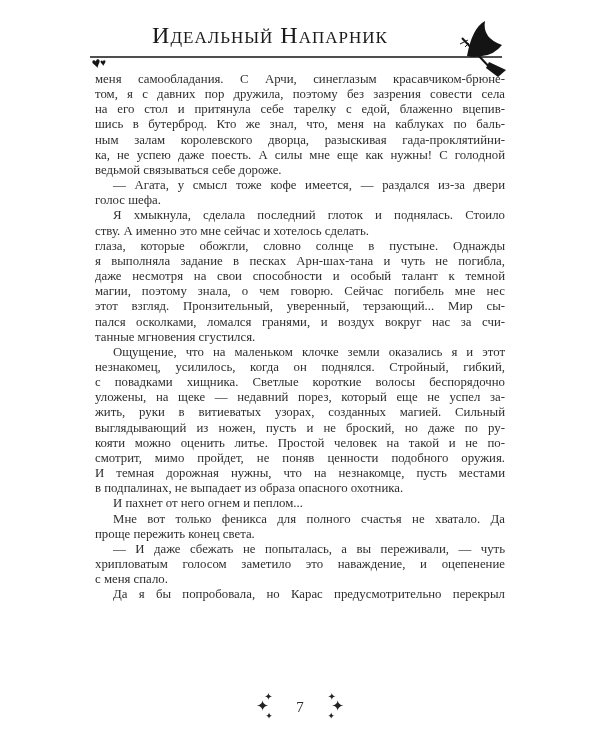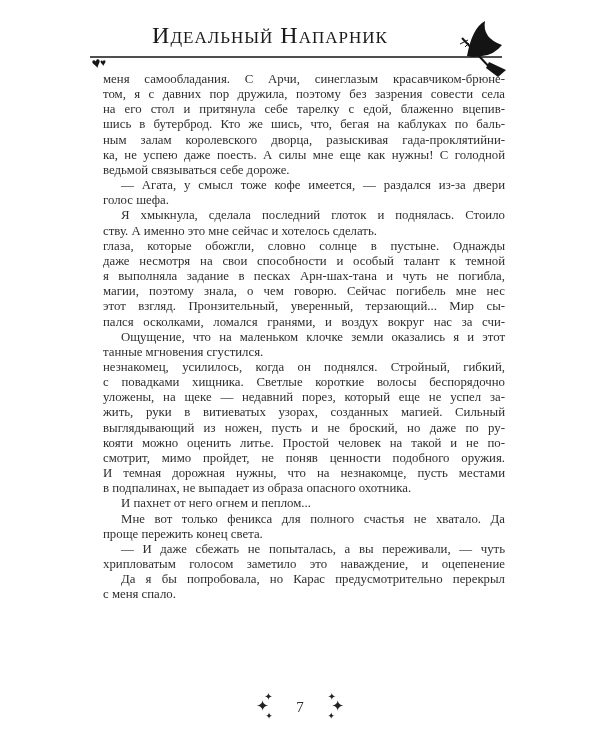--- a/index.html
+++ b/index.html
@@ -28,21 +28,21 @@
   }
   .hearts{position:absolute;left:92px;top:54px;color:#151515;}
   .hearts .h1{font-size:15px;display:inline-block;transform:rotate(-14deg);}
   .hearts .h2{font-size:10px;display:inline-block;transform:rotate(-6deg);margin-left:-1px;vertical-align:2px;}
   .witch{position:absolute;left:456px;top:14px;}
   
   .body-text{
     position:absolute;left:95px;top:72px;width:410px;
     font-size:12.8px;line-height:15.15px;
   }
-  .line{text-align:justify;margin-left:8px;}
+  .line{text-align:justify;}
   .line.j{text-align-last:justify;}
   .line.ind{text-indent:18px;}
   
   .page-footer{
     position:absolute;left:0;top:692px;width:100%;
     display:flex;justify-content:center;align-items:center;gap:20px;
   }
   .pagenum{font-size:15px;color:#2a2a2a;}
   .cluster{position:relative;width:20px;height:30px;color:#222;}
   .cluster i{position:absolute;font-style:normal;line-height:1;}
@@ -74,52 +74,52 @@
         <line x1="4" y1="30" x2="12" y2="26"></line>
         <line x1="9" y1="33" x2="13" y2="29"></line>
       </g>
     </svg>
   </header>
 
   <main class="body-text">
       <div class="line j">меня самообладания. С Арчи, синеглазым красавчиком-брюне-</div>
       <div class="line j">том, я с давних пор дружила, поэтому без зазрения совести села</div>
       <div class="line j">на его стол и притянула себе тарелку с едой, блаженно вцепив-</div>
-      <div class="line j">шись в бутерброд. Кто же шись, что, бегая на каблуках по баль-</div>
+      <div class="line j">шись в бутерброд. Кто же знал, что, меня на каблуках по баль-</div>
       <div class="line j">ным залам королевского дворца, разыскивая гада-проклятийни-</div>
       <div class="line j">ка, не успею даже поесть. А силы мне еще как нужны! С голодной</div>
       <div class="line">ведьмой связываться себе дороже.</div>
       <div class="line ind j">— Агата, у смысл тоже кофе имеется, — раздался из-за двери</div>
       <div class="line">голос шефа.</div>
       <div class="line ind j">Я хмыкнула, сделала последний глоток и поднялась. Стоило</div>
       <div class="line">ству. А именно это мне сейчас и хотелось сделать.</div>
       <div class="line j">глаза, которые обожгли, словно солнце в пустыне. Однажды</div>
+      <div class="line j">я выполняла задание в песках Арн-шах-тана и чуть не погибла,</div>
       <div class="line j">даже несмотря на свои способности и особый талант к темной</div>
-      <div class="line j">я выполняла задание в песках Арн-шах-тана и чуть не погибла,</div>
       <div class="line j">магии, поэтому знала, о чем говорю. Сейчас погибель мне нес</div>
       <div class="line j">этот взгляд. Пронзительный, уверенный, терзающий... Мир сы-</div>
       <div class="line j">пался осколками, ломался гранями, и воздух вокруг нас за счи-</div>
+      <div class="line">танные мгновения сгустился.</div>
       <div class="line ind j">Ощущение, что на маленьком клочке земли оказались я и этот</div>
-      <div class="line">танные мгновения сгустился.</div>
       <div class="line j">незнакомец, усилилось, когда он поднялся. Стройный, гибкий,</div>
       <div class="line j">с повадками хищника. Светлые короткие волосы беспорядочно</div>
       <div class="line j">уложены, на щеке — недавний порез, который еще не успел за-</div>
       <div class="line j">жить, руки в витиеватых узорах, созданных магией. Сильный</div>
       <div class="line j">выглядывающий из ножен, пусть и не броский, но даже по ру-</div>
       <div class="line j">кояти можно оценить литье. Простой человек на такой и не по-</div>
       <div class="line j">смотрит, мимо пройдет, не поняв ценности подобного оружия.</div>
       <div class="line j">И темная дорожная нужны, что на незнакомце, пусть местами</div>
       <div class="line">в подпалинах, не выпадает из образа опасного охотника.</div>
       <div class="line ind">И пахнет от него огнем и пеплом...</div>
       <div class="line ind j">Мне вот только феникса для полного счастья не хватало. Да</div>
       <div class="line">проще пережить конец света.</div>
       <div class="line ind j">— И даже сбежать не попыталась, а вы переживали, — чуть</div>
       <div class="line j">хрипловатым голосом заметило это наваждение, и оцепенение</div>
+      <div class="line">с меня спало.</div>
       <div class="line ind j">Да я бы попробовала, но Карас предусмотрительно перекрыл</div>
-      <div class="line">с меня спало.</div>
     </main>
 
   <footer class="page-footer">
     <span class="cluster">
       <i class="s1">✦</i>
       <i class="s2">✦</i>
       <i class="s3">✦</i>
     </span>
     <span class="pagenum">7</span>
     <span class="cluster mir">

